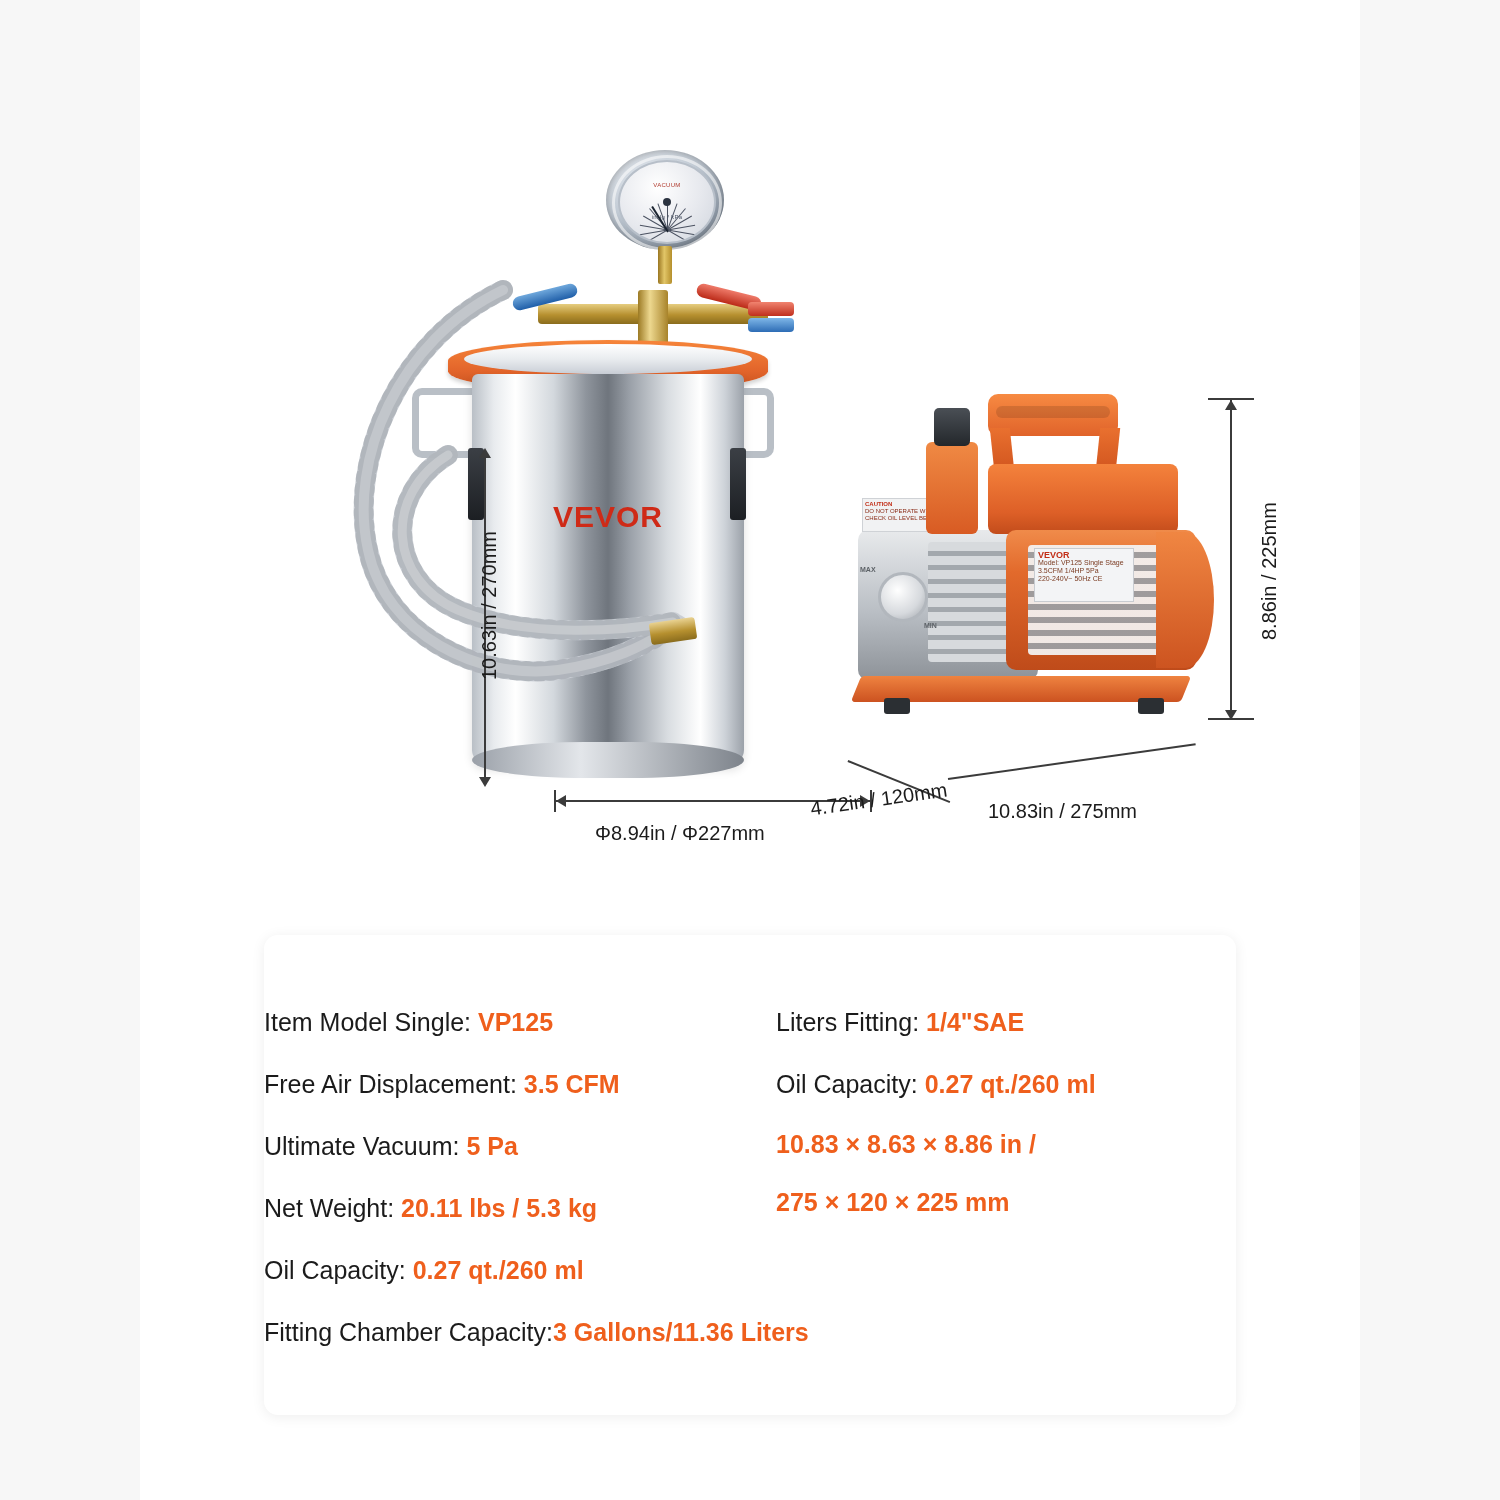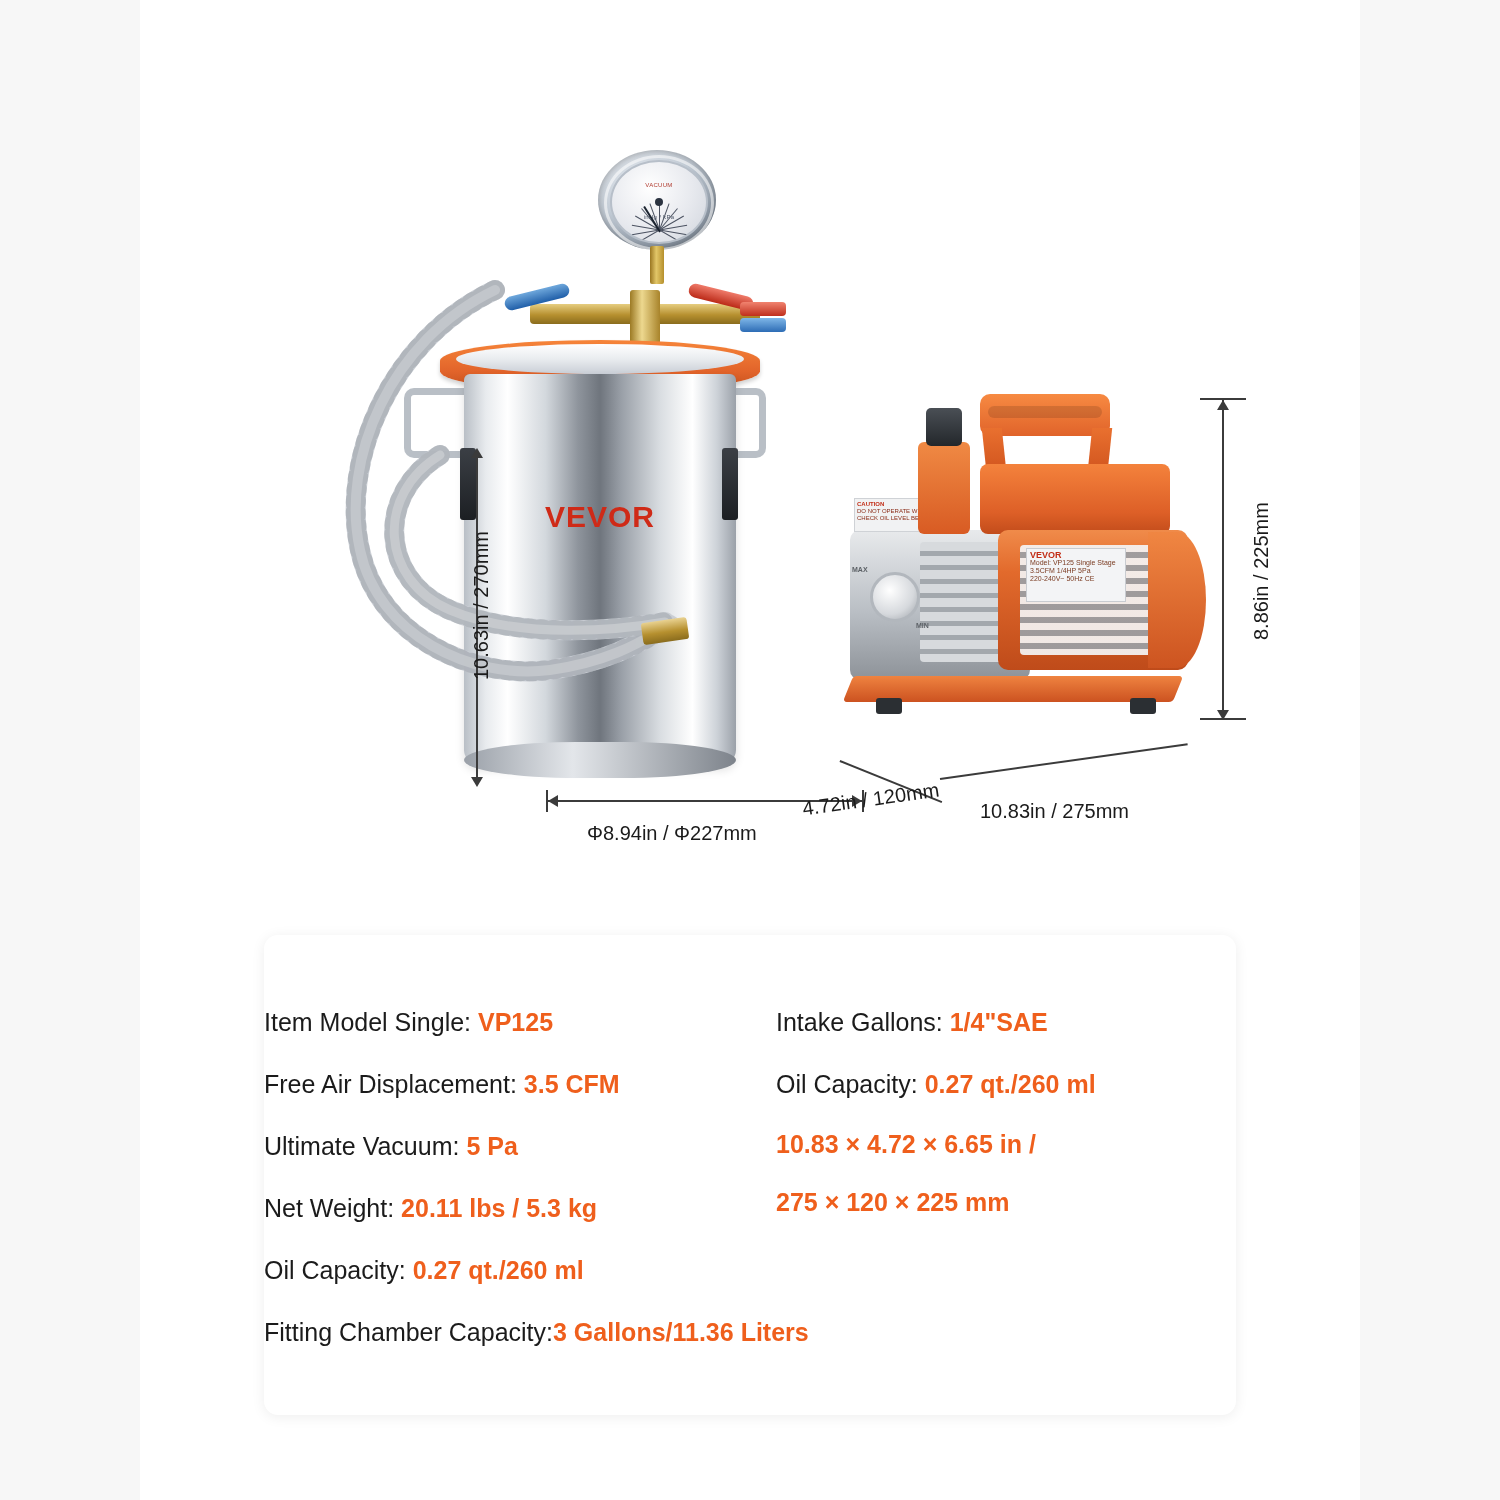--- a/index.html
+++ b/index.html
@@ -26,21 +26,21 @@
     left: 140px;
     top: 0;
     width: 1220px;
     height: 1500px;
     background: #ffffff;
   }
 
   
   .hero {
     position: absolute;
-    left: 140px;
+    left: 148px;
     top: 0;
     width: 1220px;
     height: 930px;
   }
 
   
   .chamber-wrap {
     position: absolute;
     left: 180px;
     top: 130px;
@@ -672,24 +672,24 @@
         <div class="spec-row">
           <span>Oil Capacity: </span><span class="val">0.27 qt./260 ml</span>
         </div>
         <div class="spec-row wide">
           <span>Fitting Chamber Capacity:</span><span class="val">3 Gallons/11.36 Liters</span>
         </div>
       </div>
 
       <div class="spec-col right">
         <div class="spec-row">
-          <span>Intake Gallons: </span><span class="val">1/4"SAE</span>
+          <span>Liters Fitting: </span><span class="val">1/4"SAE</span>
         </div>
         <div class="spec-row">
           <span>Oil Capacity: </span><span class="val">0.27 qt./260 ml</span>
         </div>
-        <div class="spec-sub">10.83 × 4.72 × 6.65 in /</div>
+        <div class="spec-sub">10.83 × 8.63 × 8.86 in /</div>
         <div class="spec-sub">275 × 120 × 225 mm</div>
       </div>
 
     </div>
   </div>
 </div>
 
 </body></html>

